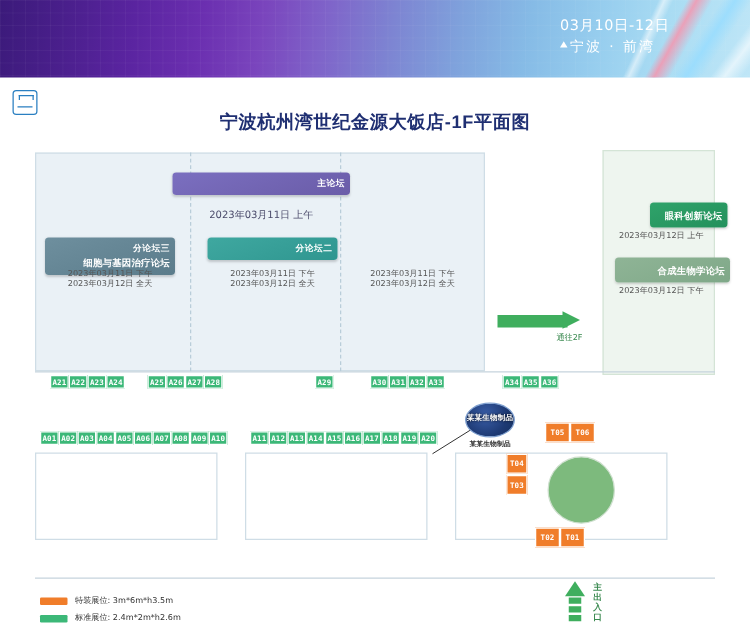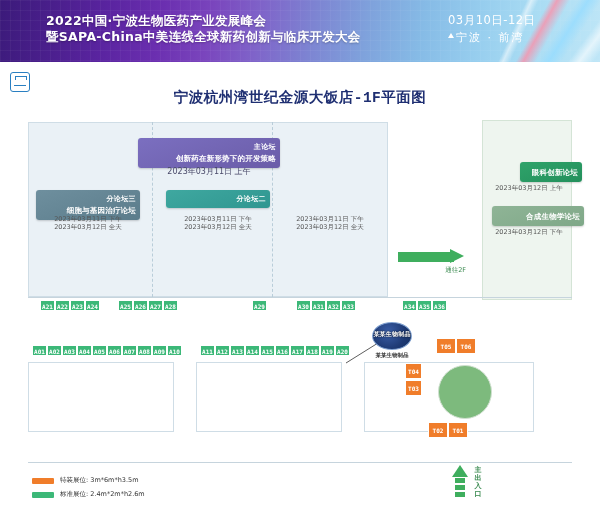--- a/index.html
+++ b/index.html
@@ -81,21 +81,21 @@
     color:#ffffff; font-size:11px; letter-spacing:3px; font-weight:bold;
     background: linear-gradient(90deg,#2f86c6 0%, #6fb4dd 70%, #a9d3ea 100%);
     clip-path: polygon(0 0, 100% 0, 100% 100%, 0 100%, 6px 50%);
     font-family:"DejaVu Sans","Liberation Sans",sans-serif;
   }
 
   
   .plan-title {
     position:absolute; left:0; top:88px; width:600px; text-align:center;
     color:#1f2f72; font-size:14.5px; font-weight:bold; letter-spacing:.5px;
-    font-family:Liberation Mono, monospace;
+    font-family:Liberation Sans, sans-serif;
   }
 
   
   .plan { position:absolute; left:0; top:110px; width:600px; height:395px; }
 
   
   .hall {
     position:absolute; background:#eef4f8; border:1px solid #cfdde6;
   }
   .hall.main { left:28px; top:12px; width:360px; height:175px; background:#eaf1f6; }
@@ -219,24 +219,20 @@
   .legend .sw.green{ background:#3cb878; }
 </style>
 </head>
 <body>
 
 <div id="page">
 
   <div class="banner">
     <div class="banner-grid"></div>
     <div class="banner-ribbon"></div>
-    <div class="banner-title">
-      <div class="l1">2022中国·宁波生物医药产业发展峰会</div>
-      <div class="l2">暨SAPA-China中美连线全球新药创新与临床开发大会</div>
-    </div>
     <div class="banner-meta">
       <div class="date">03月10日-12日</div>
       <div class="loc">
         <span class="pin"></span>
         <span>宁波 · 前湾</span>
       </div>
     </div>
   </div>
 
   <div class="tab-wrap">
@@ -248,21 +244,20 @@
   <div class="plan">
 
     <div class="hall main"></div>
     <div class="hall-div" style="left:152px;"></div>
     <div class="hall-div" style="left:272px;"></div>
     <div class="hall right"></div>
     <div class="corridor"></div>
 
     <div class="forum main-forum">
       <span class="ttl">主论坛</span>
-      <span class="sub">创新药在新形势下的开发策略</span>
     </div>
     <div class="forum-time main-t">2023年03月11日  上午</div>
 
     <div class="forum sf3">
       <span class="ttl">分论坛三</span>
       <span class="sub">细胞与基因治疗论坛</span>
     </div>
     <div class="forum-time sf3-t">2023年03月11日  下午
 2023年03月12日  全天</div>
 

